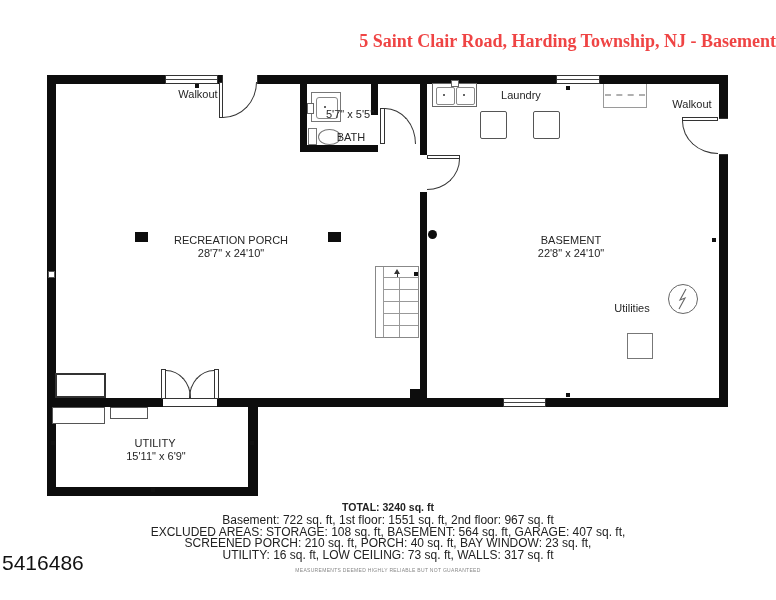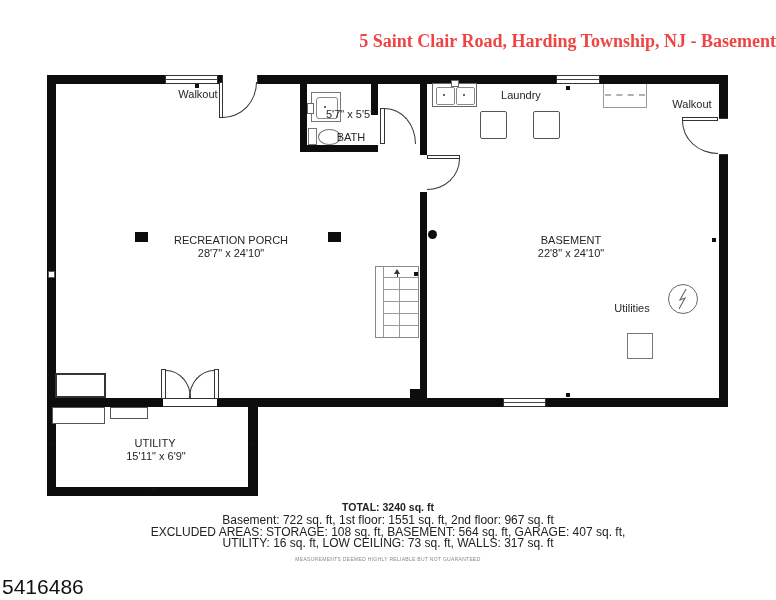--- a/index.html
+++ b/index.html
@@ -26,21 +26,21 @@
           box-sizing:border-box;background:#fff;}
   #stairs .vline{position:absolute;width:1px;background:#999;}
   #stairs .tread{position:absolute;left:7px;right:0;height:1px;background:#999;}
   .dashedbox{position:absolute;border-left:1px solid #9a9a9a;border-right:1px solid #9a9a9a;
              border-bottom:1px solid #9a9a9a;box-sizing:border-box;}
   .dashedbox .dash{position:absolute;left:1px;right:1px;top:10px;border-top:2px dashed #b0b0b0;}
   #summary{position:absolute;left:0;right:0;top:501px;text-align:center;color:#222;}
   #summary .total{font-weight:bold;font-size:10.5px;margin-bottom:2px;}
   #summary .line{font-size:12px;line-height:11.5px;}
   #summary .disclaimer{font-size:5px;color:#888;margin-top:6px;letter-spacing:.3px;}
-  #listing-id{position:absolute;left:2px;top:575px;font-size:21px;color:#111;}
+  #listing-id{position:absolute;left:2px;top:551px;font-size:21px;color:#111;}
 </style>
 </head>
 <body>
 
 <div id="page">
 
   <div id="title">5 Saint Clair Road, Harding Township, NJ  -  Basement</div>
 
   <div class="wall" style="left:47px;top:75px;width:681px;height:9px;"></div>
   <div class="wall" style="left:47px;top:75px;width:9px;height:421px;"></div>
@@ -154,19 +154,20 @@
   <div class="label" style="left:571px;top:234px;">BASEMENT</div>
   <div class="label" style="left:571px;top:247px;">22'8" x 24'10"</div>
   <div class="label" style="left:632px;top:302px;">Utilities</div>
   <div class="label" style="left:155px;top:437px;">UTILITY</div>
   <div class="label" style="left:156px;top:450px;">15'11" x 6'9"</div>
 
   <div id="summary">
     <div class="total">TOTAL: 3240 sq. ft</div>
     <div class="line">Basement: 722 sq. ft, 1st floor: 1551 sq. ft, 2nd floor: 967 sq. ft</div>
     <div class="line">EXCLUDED AREAS: STORAGE: 108 sq. ft, BASEMENT: 564 sq. ft, GARAGE: 407 sq. ft,</div>
+    <div class="line">SCREENED PORCH: 210 sq. ft, PORCH: 40 sq. ft, BAY WINDOW: 23 sq. ft,</div>
     <div class="line">UTILITY: 16 sq. ft, LOW CEILING: 73 sq. ft, WALLS: 317 sq. ft</div>
     <div class="disclaimer">MEASUREMENTS DEEMED HIGHLY RELIABLE BUT NOT GUARANTEED</div>
   </div>
 
   <div id="listing-id">5416486</div>
 
 </div>
 
 </body></html>

